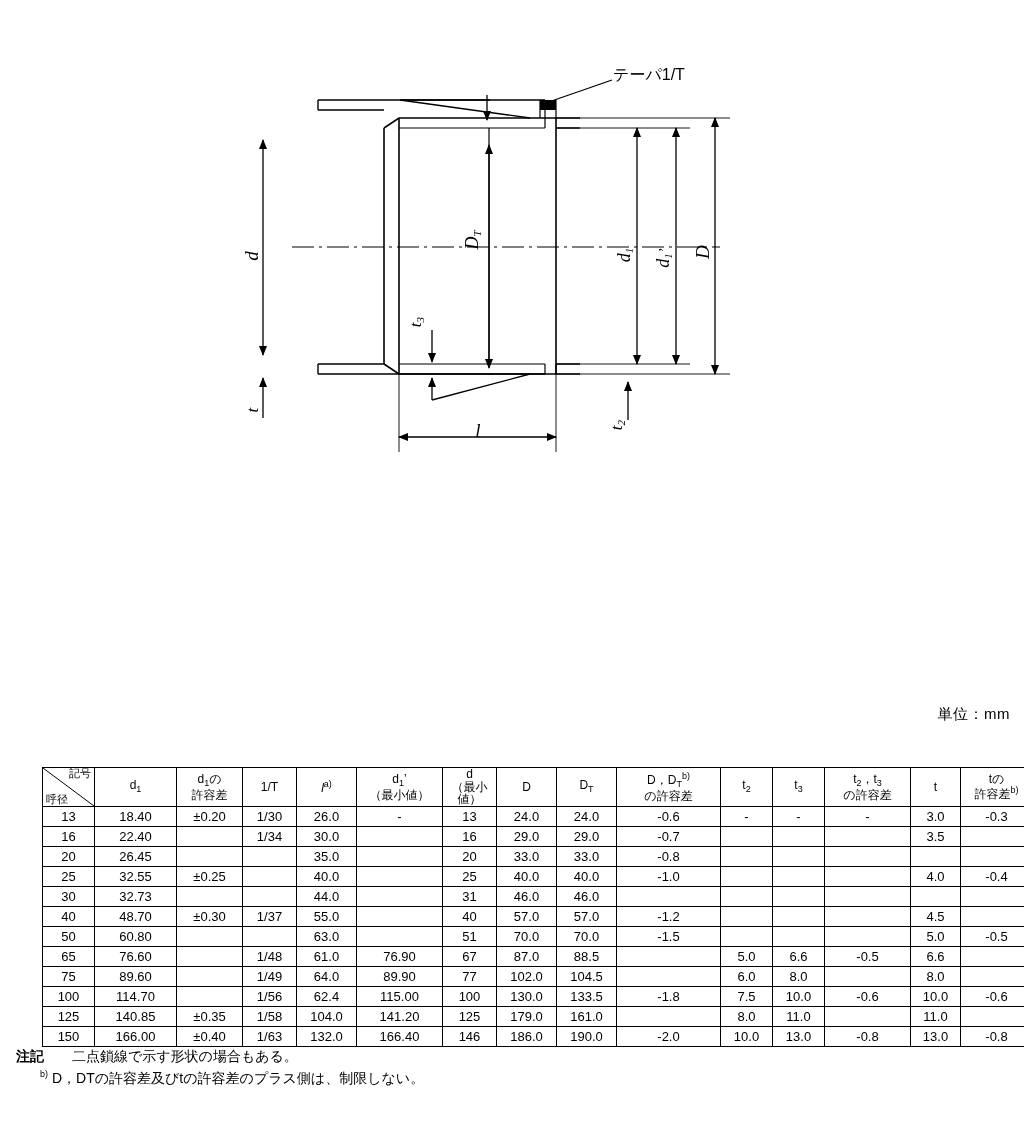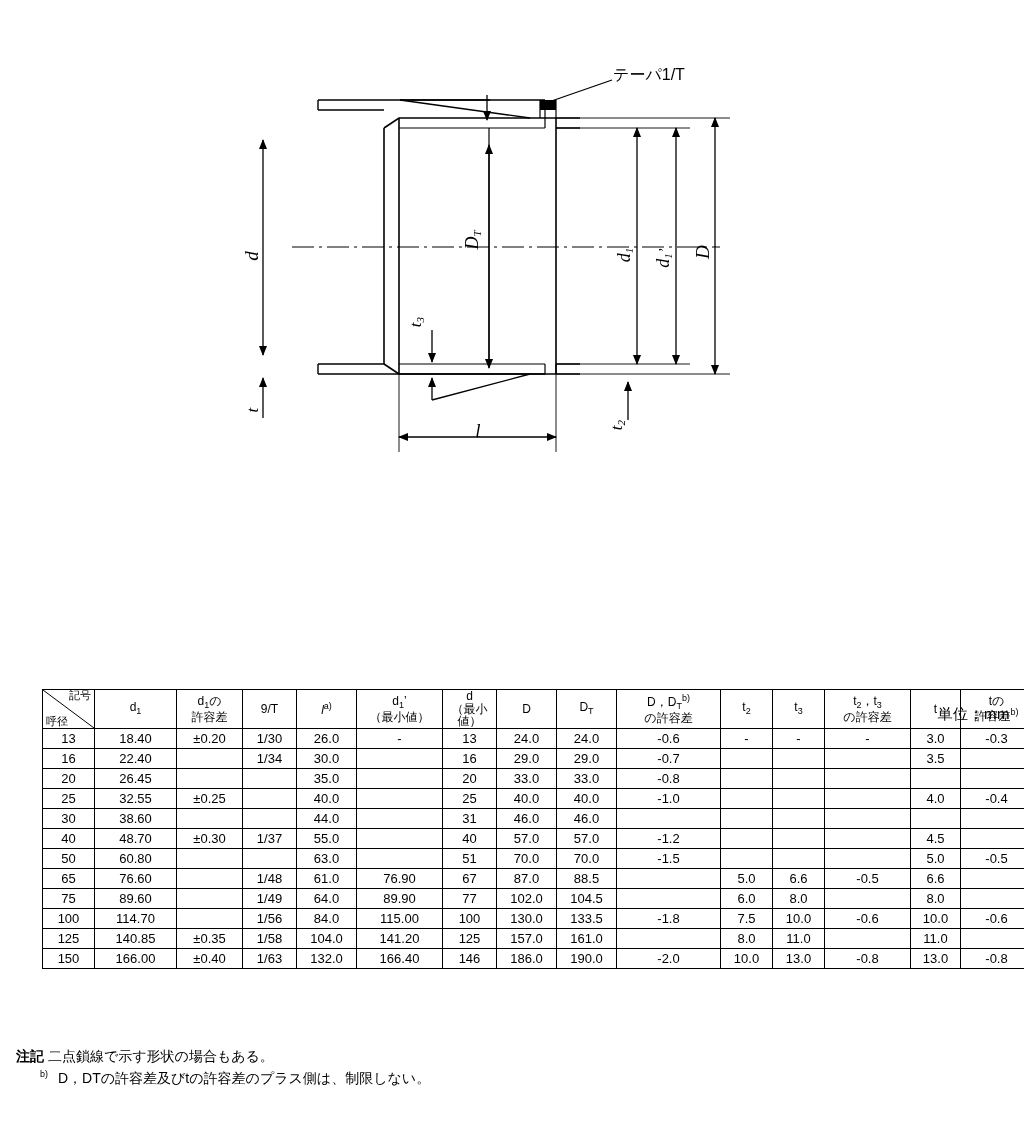--- a/index.html
+++ b/index.html
@@ -6,38 +6,38 @@
   body{width:1024px;height:1144px;position:relative;font-family:"Liberation Sans",sans-serif;color:#000;}
 
   
   #drawing{position:absolute;left:0;top:0;width:872px;height:700px;}
   #drawing svg{display:block;}
 
   
   .unit-note{position:absolute;right:14px;top:705px;font-size:15px;letter-spacing:0.5px;}
 
   
-  #table-wrap{position:absolute;left:42px;top:689px;width:940px;}
+  #table-wrap{position:absolute;left:42px;top:767px;width:940px;}
   table.spec{border-collapse:collapse;width:940px;table-layout:fixed;}
   table.spec td,table.spec th{border:1px solid #000;font-size:13px;text-align:center;padding:0;height:19px;font-weight:normal;font-family:"Liberation Sans",sans-serif;}
   table.spec thead td{height:38px;line-height:1.05;font-size:12px;}
   td.num{text-align:center;}
   .sub{font-size:9px;vertical-align:sub;}
   .sup{font-size:9px;vertical-align:super;}
   .corner{position:relative;padding:0;}
   .corner .slash{position:absolute;left:0;top:0;width:100%;height:100%;}
   .corner .t1{position:absolute;right:3px;top:0px;font-size:11px;}
   .corner .t2{position:absolute;left:3px;bottom:0px;font-size:11px;}
 
   
   #notes{position:absolute;left:16px;top:1046px;font-size:14px;line-height:1.55;}
   #notes div{white-space:nowrap;}
   .nlabel{display:inline-block;font-weight:bold;}
-  .nindent1{margin-left:6px;}
-  .nindent2{}
+  .nindent1{}
+  .nindent2{margin-left:24px;}
 </style>
 </head>
 <body>
 
 <div id="drawing">
 <svg width="1024" height="700" viewBox="0 0 1024 700" xmlns="http://www.w3.org/2000/svg">
   <defs>
     <marker id="arrEnd" markerWidth="10" markerHeight="8" refX="9" refY="4" orient="auto" markerUnits="userSpaceOnUse">
       <path d="M0,0 L10,4 L0,8 z" fill="#000"></path>
     </marker>
@@ -173,21 +173,21 @@
   <tr>
     <td class="corner">
       <svg class="slash" viewBox="0 0 52 38" preserveAspectRatio="none">
               <line x1="0" y1="0" x2="52" y2="38" stroke="#000" stroke-width="1"></line>
             </svg>
       <span class="t1">記号</span>
       <span class="t2">呼径</span>
     </td>
     <td>d<span class="sub">1</span></td>
     <td>d<span class="sub">1</span>の<br>許容差</td>
-    <td>9/T</td>
+    <td>1/T</td>
     <td><i>l</i><span class="sup">a)</span></td>
     <td>d<span class="sub">1</span>’<br>（最小値）</td>
     <td>d<br>（最小値）</td>
     <td>D</td>
     <td>D<span class="sub">T</span></td>
     <td>D，D<span class="sub">T</span><span class="sup">b)</span><br>の許容差</td>
     <td>t<span class="sub">2</span></td>
     <td>t<span class="sub">3</span></td>
     <td>t<span class="sub">2</span>，t<span class="sub">3</span><br>の許容差</td>
     <td>t</td>
@@ -258,21 +258,21 @@
           <td class="num">40.0</td>
           <td class="num">-1.0</td>
           <td class="num"></td>
           <td class="num"></td>
           <td class="num"></td>
           <td class="num">4.0</td>
           <td class="num">-0.4</td>
         </tr>
         <tr>
           <td class="num">30</td>
-          <td class="num">38.60</td>
+          <td class="num">32.73</td>
           <td class="num"></td>
           <td class="num"></td>
           <td class="num">44.0</td>
           <td class="num"></td>
           <td class="num">31</td>
           <td class="num">46.0</td>
           <td class="num">46.0</td>
           <td class="num"></td>
           <td class="num"></td>
           <td class="num"></td>
@@ -346,41 +346,41 @@
           <td class="num">8.0</td>
           <td class="num"></td>
           <td class="num">8.0</td>
           <td class="num"></td>
         </tr>
         <tr>
           <td class="num">100</td>
           <td class="num">114.70</td>
           <td class="num"></td>
           <td class="num">1/56</td>
-          <td class="num">84.0</td>
+          <td class="num">62.4</td>
           <td class="num">115.00</td>
           <td class="num">100</td>
           <td class="num">130.0</td>
           <td class="num">133.5</td>
           <td class="num">-1.8</td>
           <td class="num">7.5</td>
           <td class="num">10.0</td>
           <td class="num">-0.6</td>
           <td class="num">10.0</td>
           <td class="num">-0.6</td>
         </tr>
         <tr>
           <td class="num">125</td>
           <td class="num">140.85</td>
           <td class="num">±0.35</td>
           <td class="num">1/58</td>
           <td class="num">104.0</td>
           <td class="num">141.20</td>
           <td class="num">125</td>
-          <td class="num">157.0</td>
+          <td class="num">179.0</td>
           <td class="num">161.0</td>
           <td class="num"></td>
           <td class="num">8.0</td>
           <td class="num">11.0</td>
           <td class="num"></td>
           <td class="num">11.0</td>
           <td class="num"></td>
         </tr>
         <tr>
           <td class="num">150</td>

